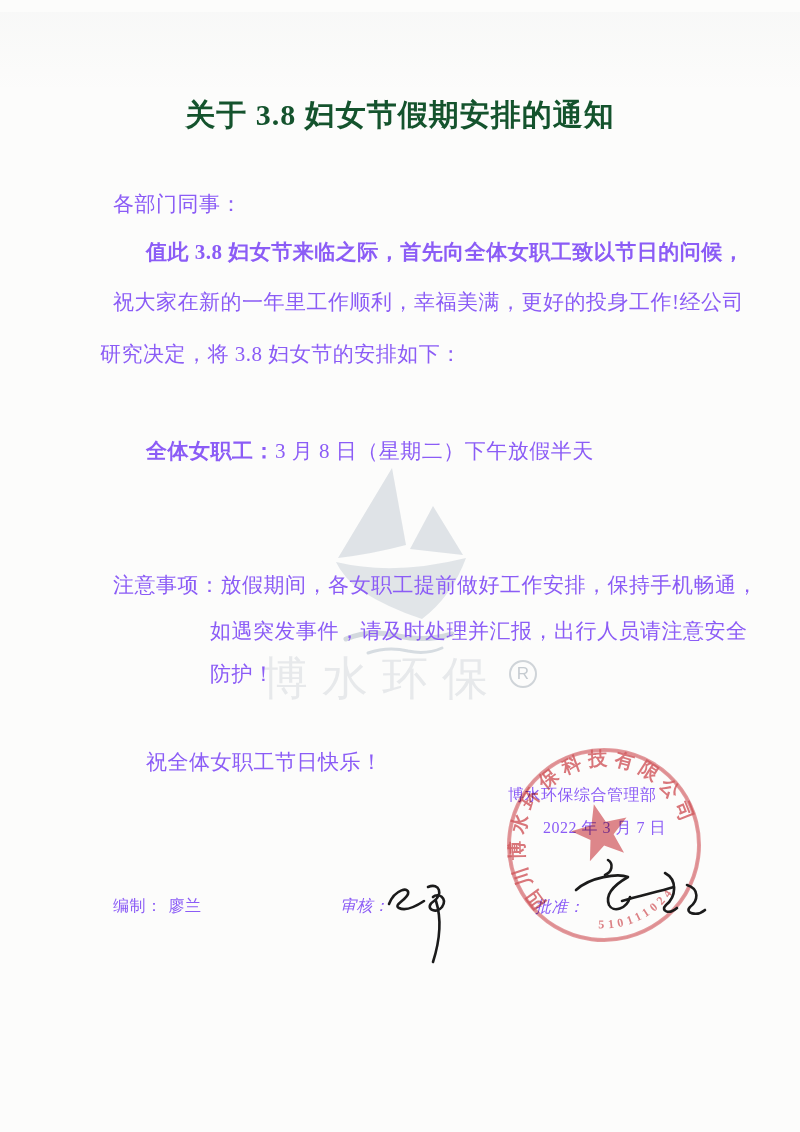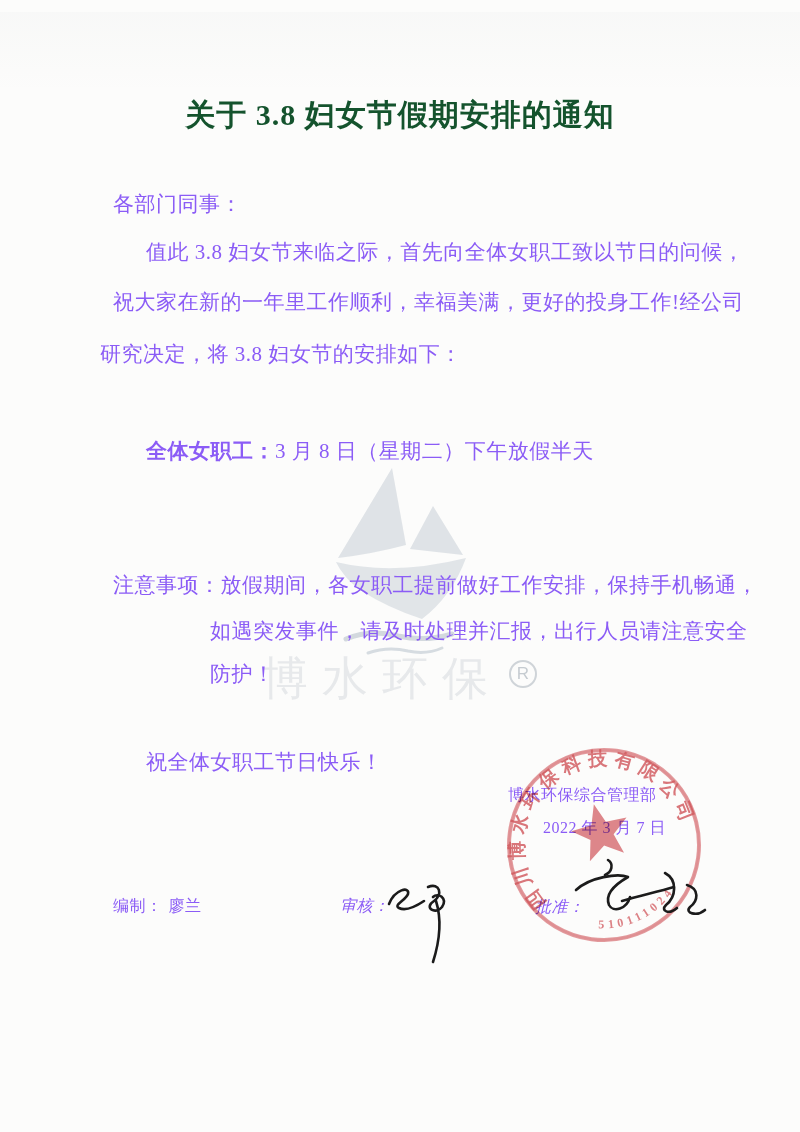--- a/index.html
+++ b/index.html
@@ -63,21 +63,21 @@
     <path d="M38,195 Q58,188 78,193 Q96,197 112,190" stroke="#d6dce1" stroke-width="3" fill="none" stroke-linecap="round"></path>
   </svg>
   <div class="wm-ghost-text">博水环保</div>
   <div class="wm-reg">R</div>
 
   <div class="text-layer">
     <div class="doc-title">关于 3.8 妇女节假期安排的通知</div>
 
     <div class="line" style="left:113px; top:190px;">各部门同事：</div>
 
-    <div class="line" style="left:146px; top:238px;">值此 3.8 妇女节来临之际，首先向全体女职工致以节日的问候，</div>
+    <div class="line" style="left:146px; top:238px;font-weight:bold;">值此 3.8 妇女节来临之际，首先向全体女职工致以节日的问候，</div>
     <div class="line" style="left:113px; top:288px;">祝大家在新的一年里工作顺利，幸福美满，更好的投身工作!经公司</div>
     <div class="line" style="left:100px; top:340px;">研究决定，将 3.8 妇女节的安排如下：</div>
 
     <div class="line" style="left:146px; top:437px;">
       <span class="b">全体女职工：</span><span>3 月 8 日（星期二）下午放假半天</span>
     </div>
 
     <div class="line" style="left:113px; top:571px;">
       <span>注意事项：</span><span>放假期间，各女职工提前做好工作安排，保持手机畅通，</span>
     </div>

